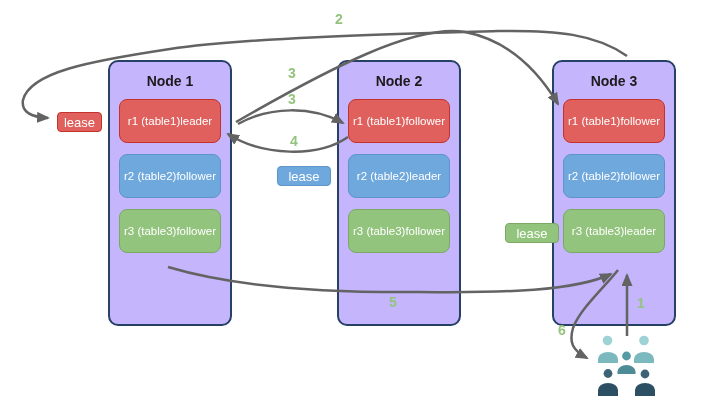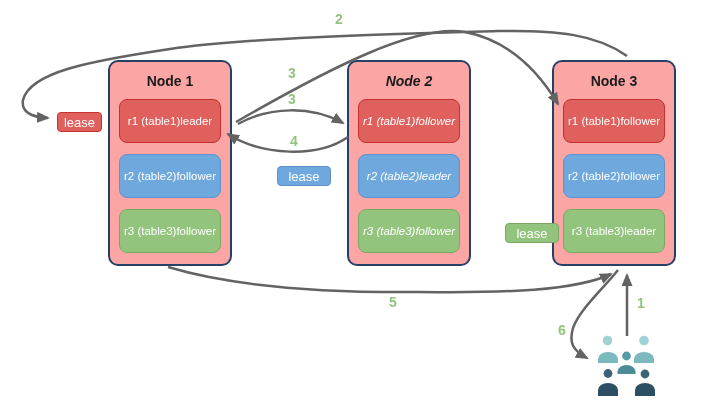--- a/index.html
+++ b/index.html
@@ -5,27 +5,27 @@
   * { box-sizing: border-box; margin: 0; padding: 0; }
   html,body { width:704px; height:405px; }
   body {
     font-family: "Liberation Sans", sans-serif;
     background:#fff;
     overflow:hidden;
   }
   #diagram { position:relative; width:704px; height:405px; background:#fff; }
 
   .node {
-    position:absolute; top:60px; width:124px; height:206px;
-    background:#fca5a5;
+    position:absolute; top:60px; width:124px; height:266px;
+    background:#c4b5fd;
     border:2px solid var(--node-border,#274066);
     border-radius:10px;
     z-index:1;
   }
-  #node1 { left:108px; } #node2 { left:347px;font-style:italic; } #node3 { left:552px; }
+  #node1 { left:108px; } #node2 { left:337px; } #node3 { left:552px; }
   .node-title {
     text-align:center; font-weight:700; font-size:14px; color:#1b1b1b;
     margin-top:11px;
   }
   .range {
     position:absolute; left:9px; width:102px; height:44px;
     border-radius:8px; border:1.5px solid;
     color:#fff; font-size:11.5px; line-height:1.3;
     display:flex; align-items:center; justify-content:center;
     text-align:center;

